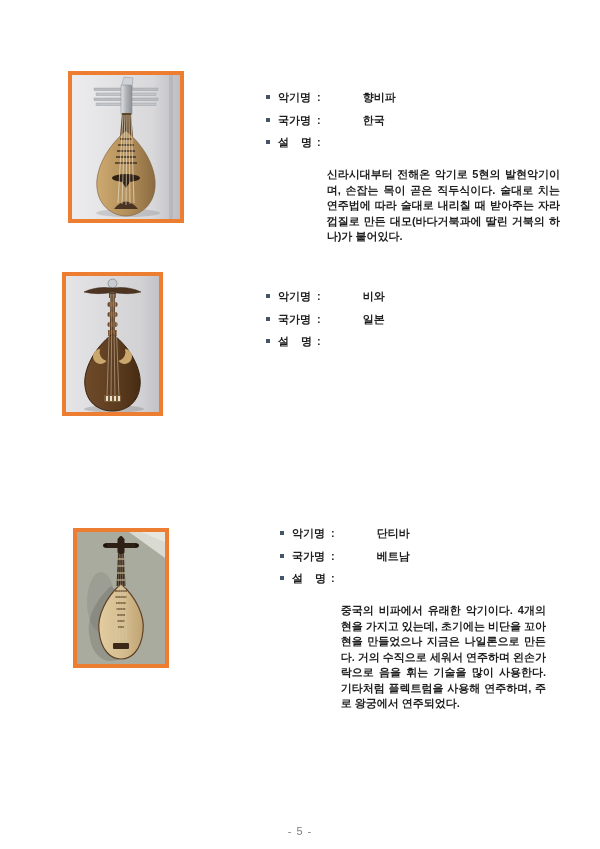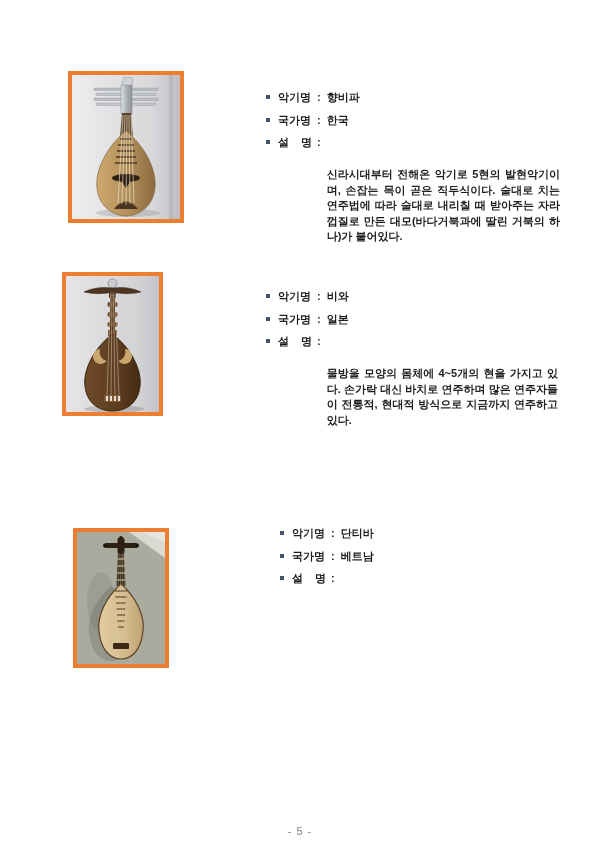--- a/index.html
+++ b/index.html
@@ -45,21 +45,21 @@
     width: 34px;
     flex-shrink: 0;
     text-align-last: justify;
     -moz-text-align-last: justify;
     white-space: nowrap;
   }
   .f-colon {
     margin: 0 6px 0 5px;
     flex-shrink: 0;
   }
-  .f-value { white-space: nowrap; }
+  .f-value { white-space: nowrap; margin-left: 36px; }
   .f-desc {
     flex: 1;
     white-space: normal;
     text-align: justify;
     text-justify: inter-word;
     margin-top: 32px;
   }
   .page-number {
     position: absolute;
     left: 0;
@@ -198,21 +198,20 @@
     <div class="field-row">
       <span class="bullet"></span>
       <span class="f-label">국가명</span>
       <span class="f-colon">:</span>
       <span class="f-value">일본</span>
     </div>
     <div class="field-row">
       <span class="bullet"></span>
       <span class="f-label">설 명</span>
       <span class="f-colon">:</span>
-      <span class="f-desc">물방울 모양의 몸체에 4~5개의 현을 가지고 있다. 손가락 대신 바치로 연주하며 많은 연주자들이 전통적, 현대적 방식으로 지금까지 연주하고 있다.</span>
     </div>
   </div>
 
   <div class="photo-frame" style="left:73px; top:528px; width:96px; height:140px;">
     <svg width="88" height="132" viewBox="0 0 88 132">
       <defs>
         <linearGradient id="bodyC" x1="0" y1="0" x2="1" y2="0">
           <stop offset="0" stop-color="#e2cda1"></stop>
             <stop offset="0.6" stop-color="#d3bb8d"></stop>
             <stop offset="1" stop-color="#bfa372"></stop>
@@ -264,18 +263,19 @@
     <div class="field-row">
       <span class="bullet"></span>
       <span class="f-label">국가명</span>
       <span class="f-colon">:</span>
       <span class="f-value">베트남</span>
     </div>
     <div class="field-row">
       <span class="bullet"></span>
       <span class="f-label">설 명</span>
       <span class="f-colon">:</span>
+      <span class="f-desc">중국의 비파에서 유래한 악기이다. 4개의 현을 가지고 있는데, 초기에는 비단을 꼬아 현을 만들었으나 지금은 나일론으로 만든다. 거의 수직으로 세워서 연주하며 왼손가락으로 음을 휘는 기술을 많이 사용한다. 기타처럼 플렉트럼을 사용해 연주하며, 주로 왕궁에서 연주되었다.</span>
     </div>
   </div>
 
   <div class="page-number">- 5 -</div>
 
 </div>
 
 </body></html>

